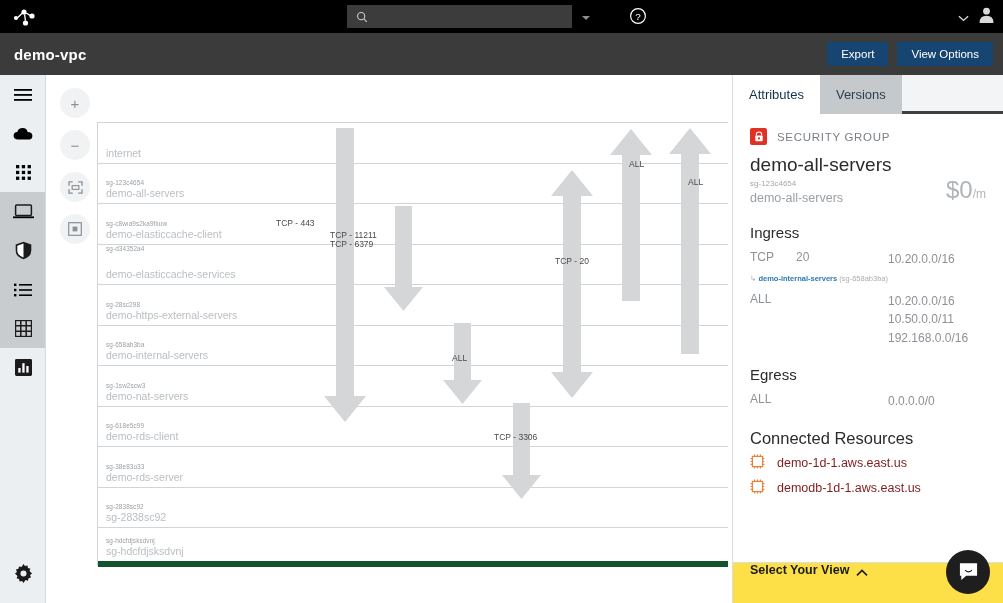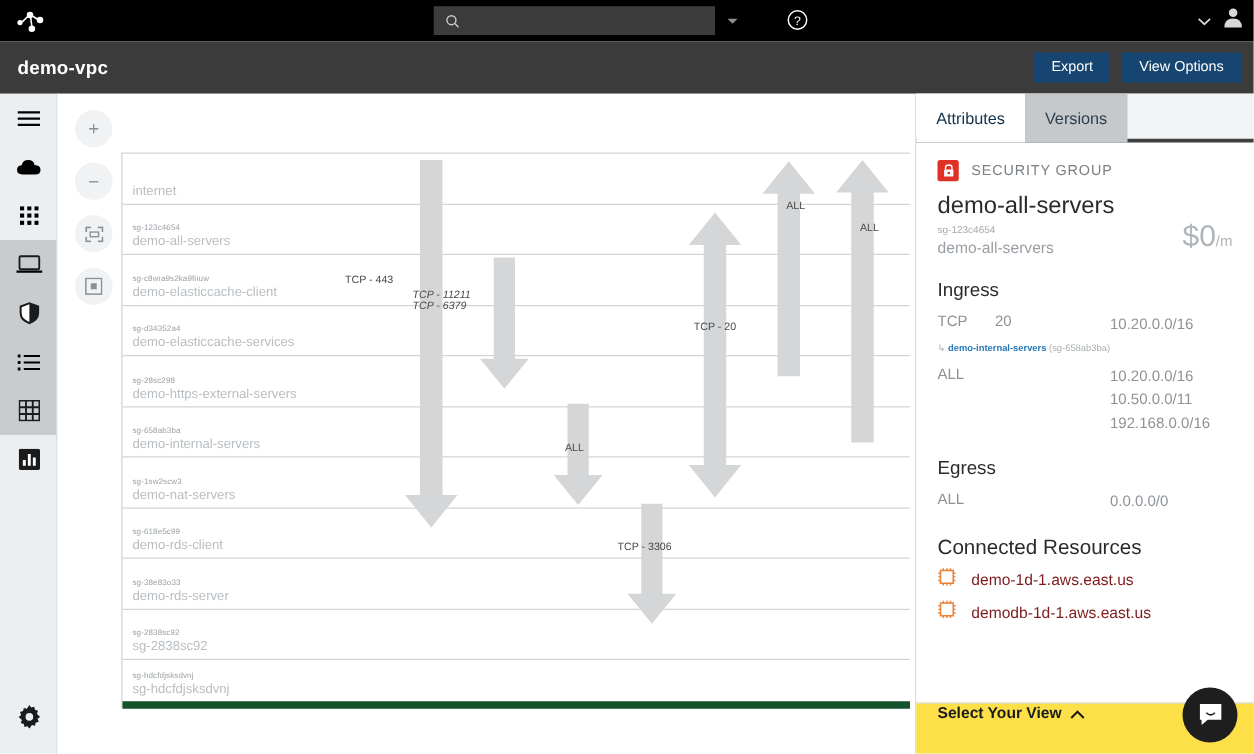--- a/index.html
+++ b/index.html
@@ -297,21 +297,21 @@
             <div class="sg-name">internet</div>
           </div>
           <div class="sg-row" style="height: 40px;">
             <div class="sg-id">sg-123c4654</div>
             <div class="sg-name">demo-all-servers</div>
           </div>
           <div class="sg-row" style="height: 41px;">
             <div class="sg-id">sg-c8wıa9s2ka9fiıuw</div>
             <div class="sg-name">demo-elasticcache-client</div>
           </div>
-          <div class="sg-row" style="height: 40px;">
+          <div class="sg-row" style="height: 40px; justify-content: space-between;">
             <div class="sg-id">sg-d34352a4</div>
             <div class="sg-name">demo-elasticcache-services</div>
           </div>
           <div class="sg-row" style="height: 41px;">
             <div class="sg-id">sg-28sc298</div>
             <div class="sg-name">demo-https-external-servers</div>
           </div>
           <div class="sg-row" style="height: 40px;">
             <div class="sg-id">sg-658ab3ba</div>
             <div class="sg-name">demo-internal-servers</div>
@@ -367,21 +367,21 @@
           <path d="M533 6 l21 26 h-12 v146 h-18 v-146 h-12 Z" fill="#d4d6d8"></path>
         </g>
 
         <g>
           <path d="M592 5 l21 26 h-12 v200 h-18 v-200 h-12 Z" fill="#d4d6d8"></path>
         </g>
       </svg>
 
       <div id="labelHost">
           <div class="arrow-label" style="left: 178px; top: 96px;">TCP - 443</div>
-          <div class="arrow-label" style="left: 232px; top: 108px; font-style: italic;">TCP - 11211
+          <div class="arrow-label" style="left: 232px; top: 108px;">TCP - 11211
 TCP - 6379</div>
           <div class="arrow-label" style="left: 354px; top: 231px;">ALL</div>
           <div class="arrow-label" style="left: 396px; top: 310px;">TCP - 3306</div>
           <div class="arrow-label" style="left: 457px; top: 134px;">TCP - 20</div>
           <div class="arrow-label" style="left: 531px; top: 37px;">ALL</div>
           <div class="arrow-label" style="left: 590px; top: 55px;">ALL</div>
         </div>
     </div>
   </div>
 

